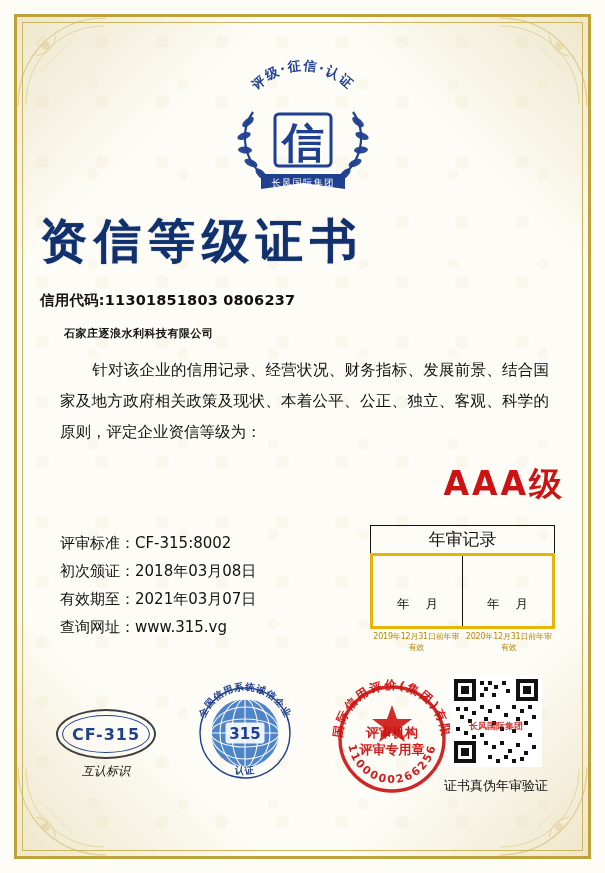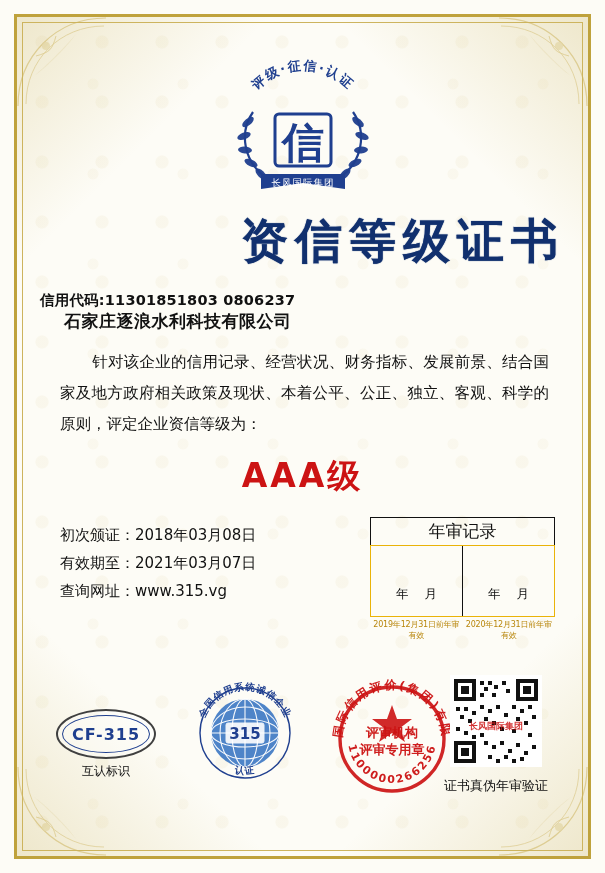--- a/index.html
+++ b/index.html
@@ -75,21 +75,21 @@
     margin-top: 24px;
   }
   .emblem {
     position: relative;
     width: 160px;
     height: 140px;
   }
 
   
   .main-title {
-    text-align: right;
+    text-align: left;
     font-family: "DejaVu Sans", sans-serif;
     font-weight: bold;
     font-size: 47px;
     letter-spacing: 7px;
     color: #11306e;
     margin-top: 12px;
     text-shadow: 0 0 1px #11306e;
   }
 
   .credit-code {
@@ -98,40 +98,41 @@
     font-size: 14.5px;
     font-weight: bold;
     color: #111;
     margin-top: 18px;
     padding-right: 4px;
     letter-spacing: 0.2px;
   }
 
   .company-name {
     font-family: "DejaVu Sans", sans-serif;
-    font-size: 17px;
+    font-size: 11px;
     font-weight: bold;
     color: #111;
+    margin-top: 16px;
     padding-left: 24px;
     letter-spacing: 0.5px;
   }
 
   .body-text {
     font-family: "DejaVu Sans", sans-serif;
     font-size: 15.5px;
     color: #111;
     line-height: 31px;
     margin-top: 14px;
     padding: 0 16px 0 20px;
     text-align: justify;
   }
   .body-text .indent { display: inline-block; width: 32px; }
 
   .grade {
-    text-align: center;
+    text-align: right;
     color: #cc1313;
     font-family: "DejaVu Sans", sans-serif;
     font-weight: bold;
     font-size: 33px;
     letter-spacing: 3px;
     margin-top: 14px;
   }
 
   
   .mid-row {
@@ -159,21 +160,21 @@
     color: #111;
     text-align: center;
     border: 1px solid #111;
     border-bottom: none;
     padding: 2px 0;
     width: 100%;
     box-sizing: border-box;
   }
   .annual-grid {
     display: flex;
-    border: 1px solid #eab308;
+    border: 3px solid #eab308;
     height: 70px;
     justify-content: center;
   }
   .annual-cell {
     flex: 1;
     position: relative;
     box-sizing: border-box;
   }
   .annual-cell + .annual-cell { border-left: 1px solid #111; }
   .annual-cell .ym {
@@ -210,20 +211,21 @@
   }
   .seal {
     position: absolute;
     text-align: center;
   }
   .seal-caption {
     font-family: "DejaVu Sans", sans-serif;
     font-size: 12px;
     color: #111;
     margin-top: 4px;
+    font-style: italic;
   }
 
   .cf315 {
     left: 16px;
     top: 38px;
     width: 100px;
   }
   .cf315-oval {
     width: 96px;
     height: 46px;
@@ -363,20 +365,21 @@
     <div class="credit-code">信用代码:11301851803 0806237</div>
 
     <div class="company-name">石家庄逐浪水利科技有限公司</div>
 
     <div class="body-text"><span class="indent"></span><span>针对该企业的信用记录、经营状况、财务指标、发展前景、结合国家及地方政府相关政策及现状、本着公平、公正、独立、客观、科学的原则，评定企业资信等级为：</span></div>
 
     <div class="grade">AAA级</div>
 
     <div class="mid-row">
       <div class="details">
+        <div>评审标准：CF-315:8002</div>
         <div>初次颁证：2018年03月08日</div>
         <div>有效期至：2021年03月07日</div>
         <div>查询网址：www.315.vg</div>
       </div>
 
       <div class="annual">
         <div class="annual-title">年审记录</div>
         <div class="annual-grid">
           <div class="annual-cell">
             <div class="ym">年 月</div>

